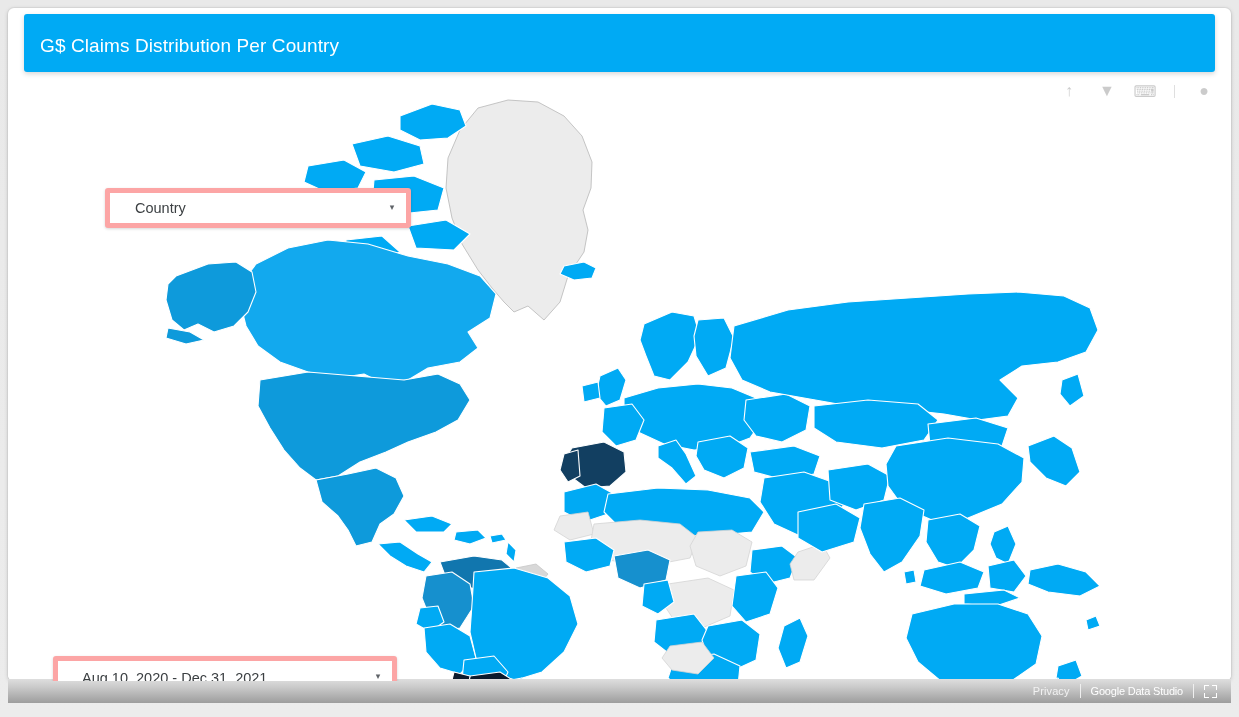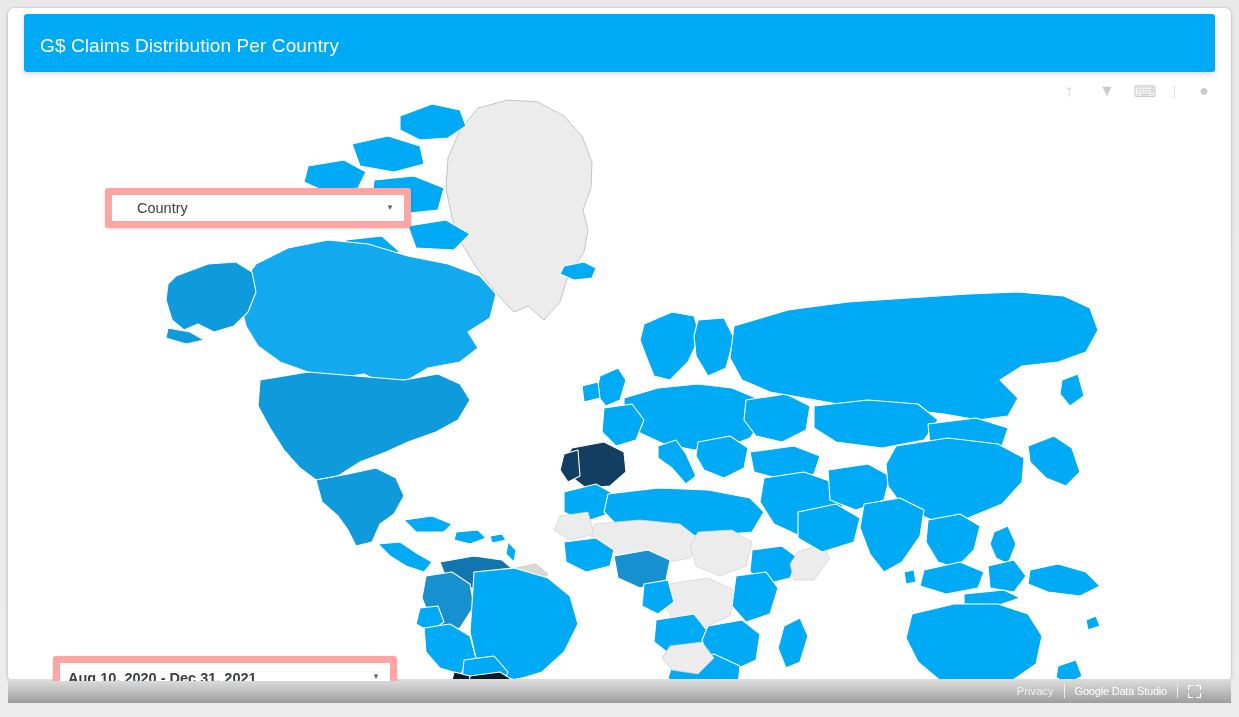--- a/index.html
+++ b/index.html
@@ -81,21 +81,21 @@
     height: 601px;
     background: #ffffff;
     overflow: hidden;
   }
   #world-svg { position:absolute; left:0; top:0; width:1223px; height:601px; }
 
   
   .ctl {
     position: absolute;
     background: #ffffff;
-    border: 7px solid #fca5a5;
+    border: 5px solid #fca5a5;
     border-radius: 3px;
     box-shadow: 0 1px 3px rgba(0,0,0,0.16);
     display: flex;
     align-items: center;
     z-index: 20;
   }
   .ctl-label {
     flex: 1;
     font-size: 14.5px;
     color: #3c4043;
@@ -107,34 +107,34 @@
     width: 28px;
     text-align: center;
     font-size: 9px;
     color: #5f6368;
     line-height: 1;
     padding-bottom: 2px;
   }
 
   #country-filter { left: 97px; top: 108px; width: 306px; height: 40px; }
   #date-filter    { left: 45px; top: 576px; width: 344px; height: 43px; }
-  #date-filter .ctl-label { padding-left: 8px; font-weight: bold; }
+  #date-filter .ctl-label { padding-left: 24px; }
 
   
   #footer {
     position: absolute;
     left: 8px;
     bottom: 14px;
     width: 1223px;
     height: 24px;
     background: linear-gradient(180deg, #dedede 0%, #c9c9c9 35%, #9d9d9d 100%);
     display: flex;
     align-items: center;
     justify-content: flex-end;
-    padding-right: 30px;
+    padding-right: 14px;
     gap: 10px;
   }
   #footer-privacy {
     font-size: 11px;
     color: #f2f2f2;
     letter-spacing: .1px;
   }
   .f-sep { width: 1px; height: 14px; background: #efefef; }
   #footer-brand {
     font-size: 11px;

